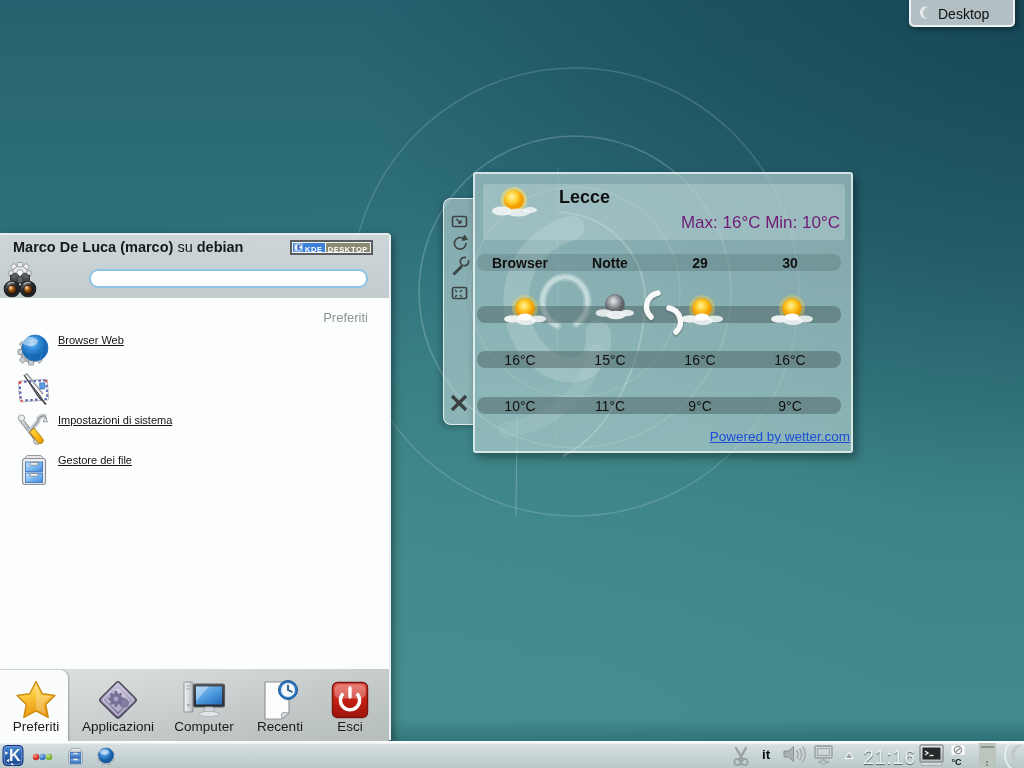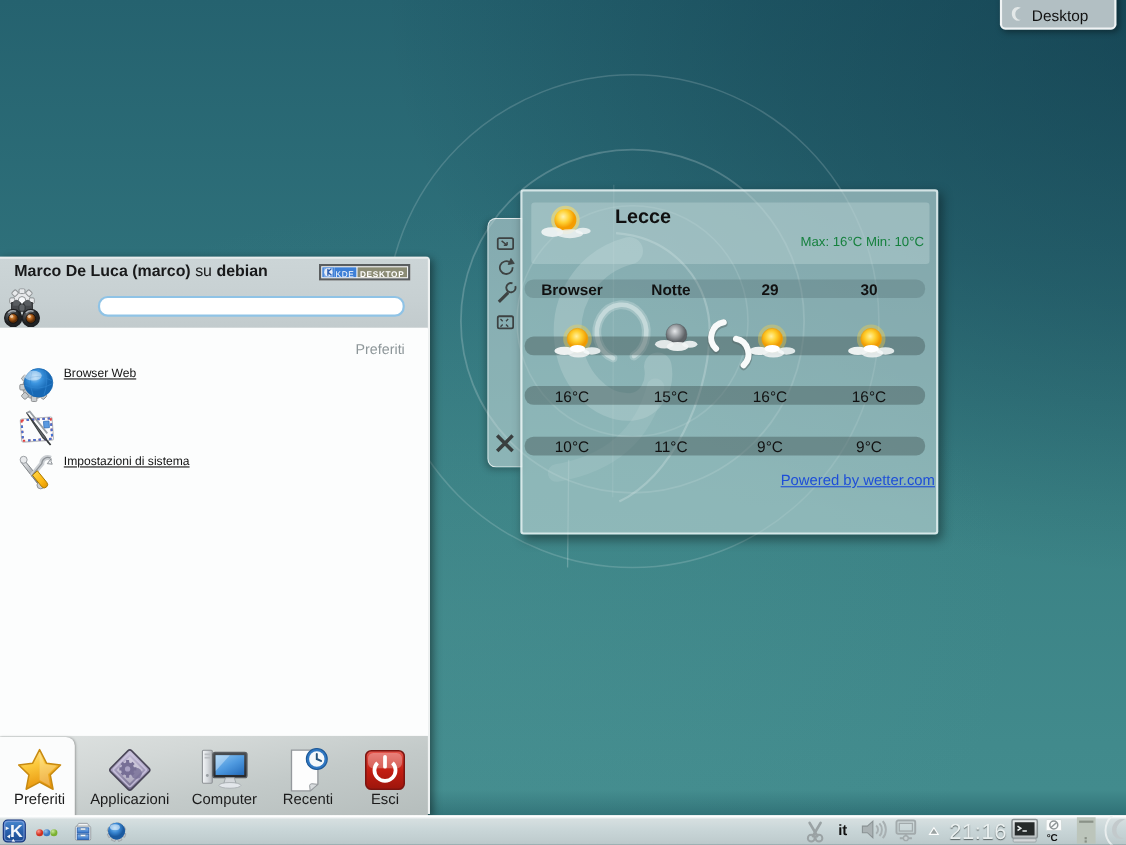--- a/index.html
+++ b/index.html
@@ -25,21 +25,21 @@
   box-shadow: 2px 3px 8px rgba(0,0,0,0.45);
   background:#fcfdfd; }
 #ko-header { position:absolute; left:0; top:0; width:100%; height:64px;
   background:linear-gradient(to bottom, #ccd5d7 0%, #c7d0d2 60%, #c2cbcd 100%);
   border-bottom:1px solid #b4bdbf;padding-left:48px; }
 #ko-title { position:absolute; left:13px; top:4px; font-size:14.5px; color:#18191a; font-weight:bold; }
 #ko-title .nb { font-weight:normal; }
 #ko-badge { position:absolute; left:290px; top:5px; height:15px; background:#fff;
   border:2px solid #5a5e60; box-shadow:inset 0 0 0 1px #f2f4f4; display:flex; align-items:stretch; padding:1px; }
 #ko-badge .bk { background:#3d7fd6; width:11px; display:flex; align-items:center; justify-content:center; }
-#ko-badge .bkde { background:#3d7fd6; color:#fff; font-size:7.5px; font-weight:normal; letter-spacing:0.6px; padding:1.5px 2px 0 1px; }
+#ko-badge .bkde { background:#3d7fd6; color:#fff; font-size:7.5px; font-weight:bold; letter-spacing:0.6px; padding:1.5px 2px 0 1px; }
 #ko-badge .bdesk { background:#8b8b74; color:#fff; font-size:7.5px; font-weight:bold; letter-spacing:0.6px; padding:1.5px 2px 0 2px; margin-left:1px; }
 #ko-binoc { position:absolute; left:3px; top:27px; }
 #ko-search-label { position:absolute; left:42px; top:36px; font-size:13.5px; color:#1a1a1a;margin-left:48px; }
 #ko-input { position:absolute; left:89px; top:34px; width:279px; height:19px; background:#fff;
   border:2px solid #8fc3e6; border-radius:9px; }
 #ko-body { position:absolute; left:0; top:63px; width:100%; height:372px; background:#fcfdfd; }
 #ko-pref { position:absolute; right:21px; top:12px; font-size:13px; color:#8d9699; }
 .ko-item { position:absolute; left:0; width:100%; height:40px; }
 .ko-item .lbl { position:absolute; left:58px; top:6px; font-size:11px; color:#141414;text-decoration:underline; }
 .ko-item svg.ic { position:absolute; left:17px; top:5px; }
@@ -50,28 +50,28 @@
   border-radius:0 8px 0 0; box-shadow:1px 0 2px rgba(0,0,0,0.25); }
 .tab { position:absolute; top:4px; width:0; }
 .tab svg.tic { position:absolute; left:0; top:5px; transform:translateX(-50%); }
 .tab .tlbl { position:absolute; width:120px; left:-60px; top:46px; text-align:center;
   font-size:13.5px; color:#1b1b1b; }
 
 
 #handle { position:absolute; left:443px; top:198px; width:32px; height:227px;
   background:rgba(205,223,223,0.55); border:1px solid rgba(255,255,255,0.75);
   border-radius:8px 0 0 8px; border-right:none; box-shadow:-2px 2px 6px rgba(0,0,0,0.25); }
-#weather { position:absolute; left:473px; top:172px; width:380px; height:314px;
+#weather { position:absolute; left:473px; top:172px; width:380px; height:281px;
   background:rgba(185,210,210,0.65);
   border:2px solid rgba(245,252,252,0.70); border-radius:3px;
   box-shadow: 3px 4px 10px rgba(0,0,0,0.4); }
 #w-header { position:absolute; left:8px; top:10px; width:362px; height:56px;
   background:rgba(205,228,228,0.32); border-radius:3px; }
 #w-title { position:absolute; left:76px; top:3px; font-size:18px; font-weight:bold; color:#101010; }
-#w-maxmin { position:absolute; right:5px; top:29px; font-size:12px; color:#15803d; }
+#w-maxmin { position:absolute; right:5px; top:29px; font-size:17px; color:#701a75; }
 .w-band { position:absolute; left:2px; width:364px; height:17px;
   background:rgba(62,80,80,0.42); border-radius:8px; }
 .w-cell { position:absolute; top:0.5px; width:80px; text-align:center; font-size:14px; color:#111; }
 .w-cell.b { font-weight:bold; }
 #w-link { position:absolute; right:1px; top:255px; font-size:13.5px; color:#1d4ed8; text-decoration:underline; }
 
 
 #dtop { position:absolute; left:909px; top:-8px; width:106px; height:35px;
   background:rgba(184,195,198,0.97); border:2px solid rgba(250,253,253,0.85);
   border-radius:5px; box-shadow:2px 2px 6px rgba(0,0,0,0.4); }
@@ -335,20 +335,38 @@
             </linearGradient>
           <linearGradient id="gyh" x1="0" y1="0" x2="1" y2="1">
               <stop offset="0%" stop-color="#ffd84e"></stop>
               <stop offset="60%" stop-color="#fdb813"></stop>
               <stop offset="100%" stop-color="#e29400"></stop>
             </linearGradient>
         </defs>
       </svg>
       <div class="lbl">Impostazioni di sistema</div>
       </div>
+    <div class="ko-item" style="top:150px">
+      <svg class="ic" width="34" height="34" viewBox="0 0 34 34">
+        <path d="M7,6 L10,2.5 h14 L27,6 Z" fill="#e5e7e9" stroke="#989ca0" stroke-width="1"></path>
+        <rect x="5.5" y="5.5" width="23" height="26" rx="2.5" fill="#eceef0" stroke="#90949a" stroke-width="1.2"></rect>
+        <rect x="8.5" y="9" width="17" height="9.6" fill="url(#gdr)" stroke="#3f76c2" stroke-width="0.9"></rect>
+        <rect x="8.5" y="20" width="17" height="9.6" fill="url(#gdr)" stroke="#3f76c2" stroke-width="0.9"></rect>
+        <rect x="13" y="9.6" width="8" height="2.6" rx="1.2" fill="#fbfcfd" stroke="#6a6e74" stroke-width="0.7"></rect>
+        <rect x="13" y="20.6" width="8" height="2.6" rx="1.2" fill="#fbfcfd" stroke="#6a6e74" stroke-width="0.7"></rect>
+        <defs>
+            <linearGradient id="gdr" x1="0" y1="0" x2="1" y2="1">
+              <stop offset="0%" stop-color="#cfe6fb"></stop>
+              <stop offset="50%" stop-color="#7db8f0"></stop>
+              <stop offset="100%" stop-color="#3d8ade"></stop>
+            </linearGradient>
+          </defs>
+      </svg>
+      <div class="lbl">Gestore dei file</div>
+      </div>
   </div>
   <div id="ko-tabs">
     <div id="ko-activetab"></div>
     <div class="tab" style="left:36px">
       <svg class="tic" width="44" height="44" viewBox="0 0 44 44">
         <path d="M22,3.5 L28.3,15.8 L41,17.4 L31.7,26.4 L34.2,39.5 L22,33.0 L9.8,39.5 L12.3,26.4 L3,17.4 L15.7,15.8 Z" fill="url(#gstar)" stroke="#c88a10" stroke-width="1.4" stroke-linejoin="round"></path>
         <path d="M22,6.5 L26.8,16.8 L37.5,18.2 L29.6,25.9 L31.6,36.6 L22,31.2" fill="#ffffff" opacity="0.25"></path>
         <defs>
             <linearGradient id="gstar" x1="0" y1="0" x2="0.3" y2="1">
               <stop offset="0%" stop-color="#ffe9a8"></stop>

